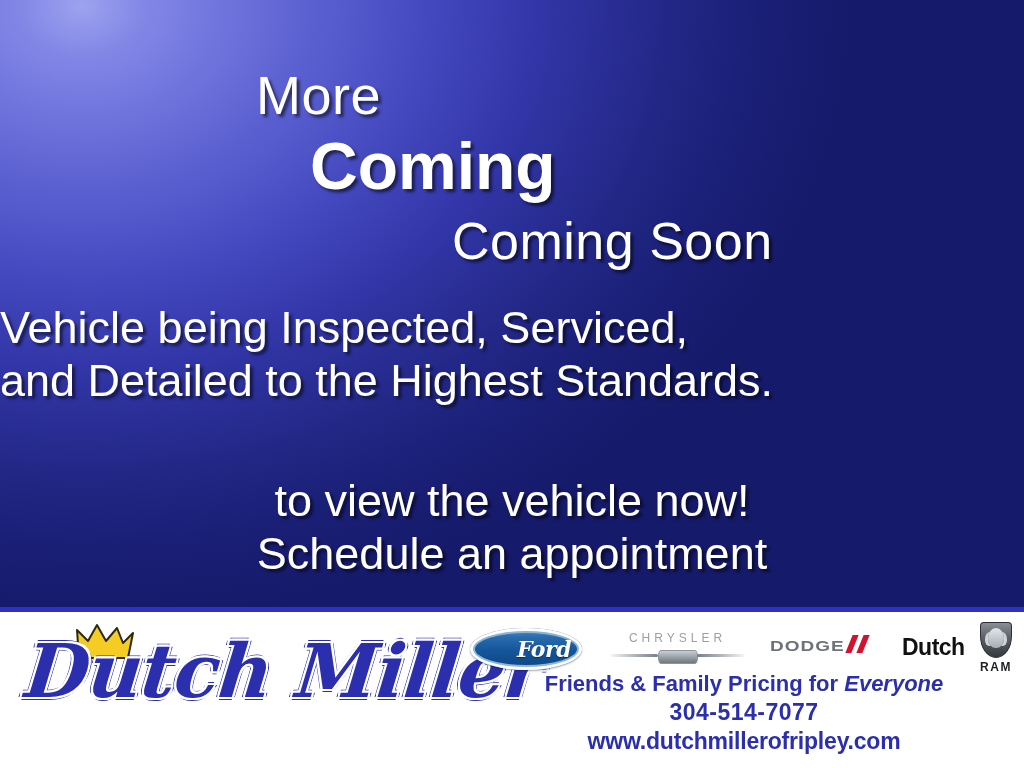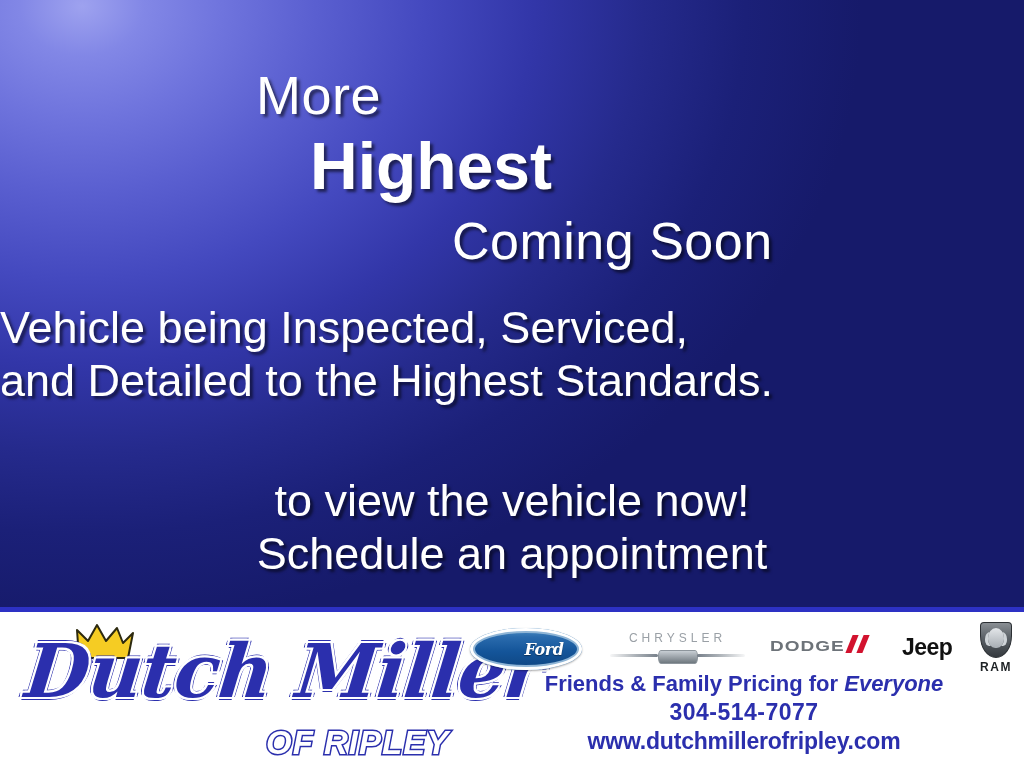--- a/index.html
+++ b/index.html
@@ -202,21 +202,21 @@
     background: linear-gradient(180deg, #4d8ec4 0%, #2a6bad 22%, #14559a 55%, #0d4480 100%);
     box-shadow: inset 0 0 0 3px #ffffff, inset 0 0 0 5px #8fb5d6, 0 1px 2px rgba(0,0,0,0.35);
     display: flex;
     align-items: center;
     justify-content: center;
   }
   .ford-word {
     font-family: "DejaVu Serif", serif;
     font-style: italic;
     font-weight: 700;
-    font-size: 16px;
+    font-size: 22px;
     color: #ffffff;
     letter-spacing: -0.5px;
     text-shadow: 0 1px 1px rgba(0,0,0,0.4);
     margin-left: 36px;
   }
 
   
   .chrysler {
     left: 140px;
     top: 10px;
@@ -379,21 +379,21 @@
 </head>
 <body>
 
 <div id="stage">
 
   <div class="hero">
     <div class="hero-inner">
 
       <div class="shadowed line-more">More</div>
 
-      <div class="shadowed line-photos">Highest</div>
+      <div class="shadowed line-photos">Coming</div>
 
       <div class="shadowed line-coming">Coming Soon</div>
 
       <div class="block-mid">
         <span class="shadowed ml">Vehicle being Inspected, Serviced,</span>
         <span class="shadowed ml">and Detailed to the Highest Standards.</span>
       </div>
 
       <div class="block-cta">
         <span class="shadowed ml">to view the vehicle now!</span>
@@ -408,21 +408,20 @@
   <div class="footer">
 
     <div class="dm-logo">
 
       <svg class="dm-crown" viewBox="0 0 60 36">
         <path d="M3 34 L1 6 L12 17 L21 1 L30 17 L41 4 L47 19 L57 9 L52 34 Z" fill="#f5cc23" stroke="#2d2a0f" stroke-width="2" stroke-linejoin="round"></path>
       </svg>
 
       <div class="dm-script">Dutch Miller</div>
 
-      <div class="dm-ripley">OF RIPLEY</div>
     </div>
 
     <div class="brands">
 
       <div class="brand ford">
         <span class="ford-word">Ford</span>
       </div>
 
       <div class="brand chrysler">
         <span class="chrysler-word">CHRYSLER</span>
@@ -433,21 +432,21 @@
 
       <div class="brand dodge">
         <span class="dodge-word">DODGE</span>
         <span class="dodge-slashes">
           <span></span>
             <span></span>
         </span>
       </div>
 
       <div class="brand jeep">
-        <span class="jeep-word">Jeep</span>
+        <span class="jeep-word">Dutch</span>
       </div>
 
       <div class="brand ram">
         <div class="ram-shield">
           <div class="ram-head"></div>
         </div>
         <div class="ram-word">RAM</div>
       </div>
 
     </div>

